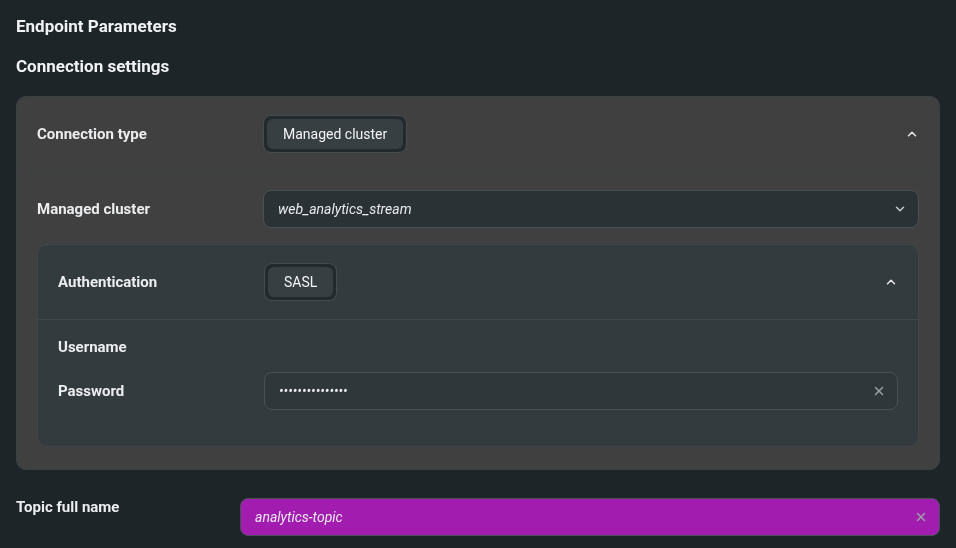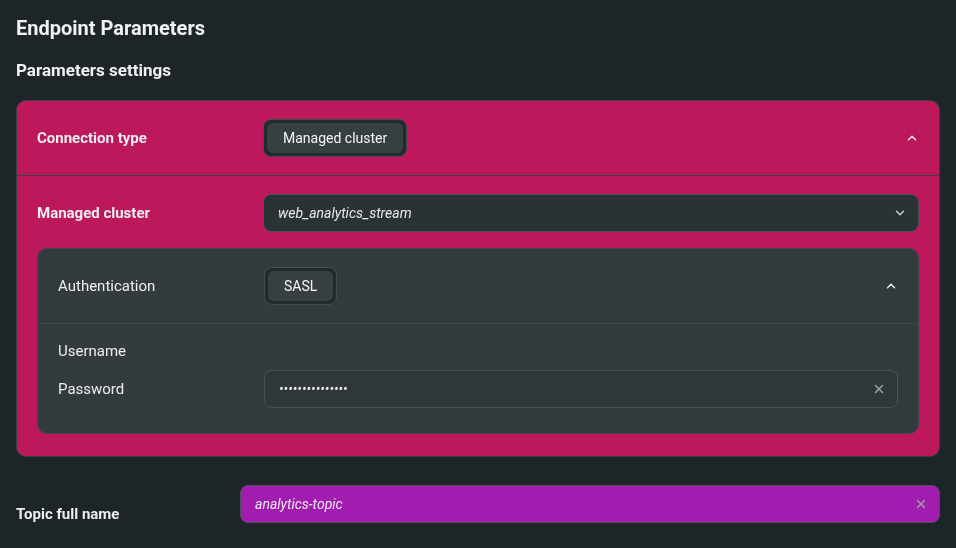--- a/index.html
+++ b/index.html
@@ -5,33 +5,33 @@
   * { box-sizing: border-box; margin: 0; padding: 0; }
   body {
     background: #1e2529;
     color: #e8eaed;
     font-family: -apple-system, BlinkMacSystemFont, "Segoe UI", Roboto, Helvetica, Arial, sans-serif;
     font-size: 14px;
     padding: 16px;
     width: 956px;
   }
   .page-title {
-    font-size: 20px;
+    font-size: 17px;
     font-weight: 700;
     color: #f0f2f4;
     margin-bottom: 20px;
   }
   .section-title {
     font-size: 17px;
     font-weight: 700;
     color: #f0f2f4;
     margin-bottom: 20px;
   }
   .panel-outer {
-    background: #be185d;
+    background: #404040;
     border: 1px solid #3a4145;
     border-radius: 10px;
     padding: 0;
   }
   .panel-header-row {
     display: flex;
     align-items: center;
     padding: 18px 20px;
     border-bottom: 1px solid #3a4145;
   }
@@ -124,60 +124,60 @@
     background: #343b3f;
     border: 1px solid #40474b;
     border-radius: 10px;
   }
   .panel-inner .panel-header-row {
     border-bottom: 1px solid #40474b;
   }
   .inner-label-col {
     width: 206px;
     flex-shrink: 0;
-    font-weight: 400;
+    font-weight: 700;
     font-size: 15px;
     color: #ecedef;
   }
   .inner-body {
     padding: 18px 20px 20px 20px;
   }
   .inner-row {
     display: flex;
     align-items: center;
-    margin-bottom: 10px;
-  }
-  .inner-row:last-child { margin-bottom: 5px; justify-content: flex-end; }
+    margin-bottom: 16px;
+  }
+  .inner-row:last-child { margin-bottom: 16px; justify-content: flex-end; }
   .panel-inner .text-input {
     background: #30373b;
   }
   .after-panel-row {
     display: flex;
-    align-items: flex-end;
+    align-items: flex-start;
     margin-top: 28px;
   }
   .after-label {
     width: 224px;
     flex-shrink: 0;
     font-weight: 700;
     font-size: 15px;
     color: #ecedef;
   }
   .after-panel-row .text-input {
     background: #a21caf;
     border: 1px solid #4a5155;
   }
   svg { display: block; }
 </style>
 </head>
 <body>
 
 <h2 class="page-title">Endpoint Parameters</h2>
 
-<h3 class="section-title">Parameters settings</h3>
+<h3 class="section-title">Connection settings</h3>
 
 <div class="panel-outer">
 
   <div class="panel-header-row">
     <div class="label-col">Connection type</div>
     <div class="control-col">
       <div class="segmented">
         <button class="segmented-btn active">Managed cluster</button>
       </div>
     </div>

